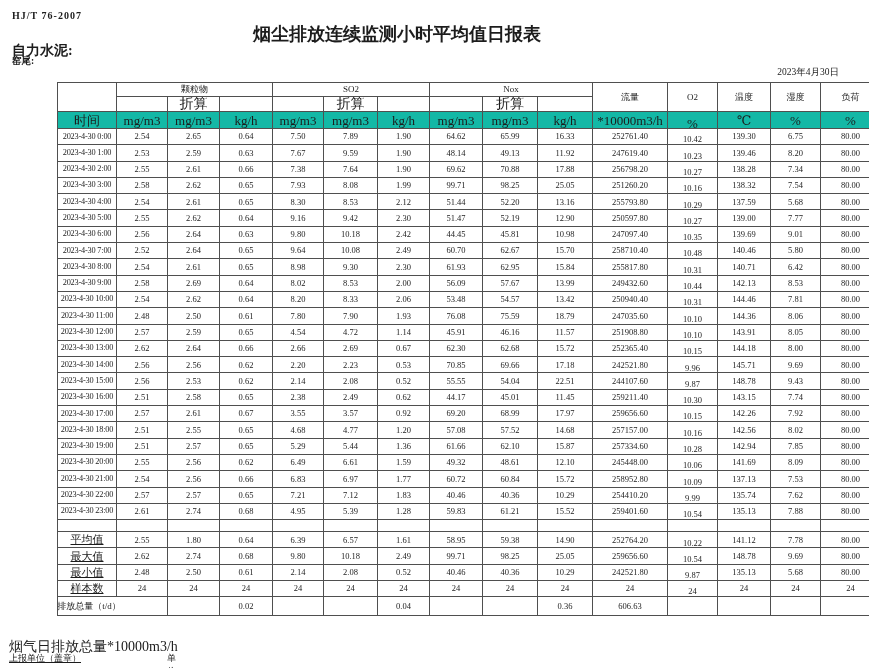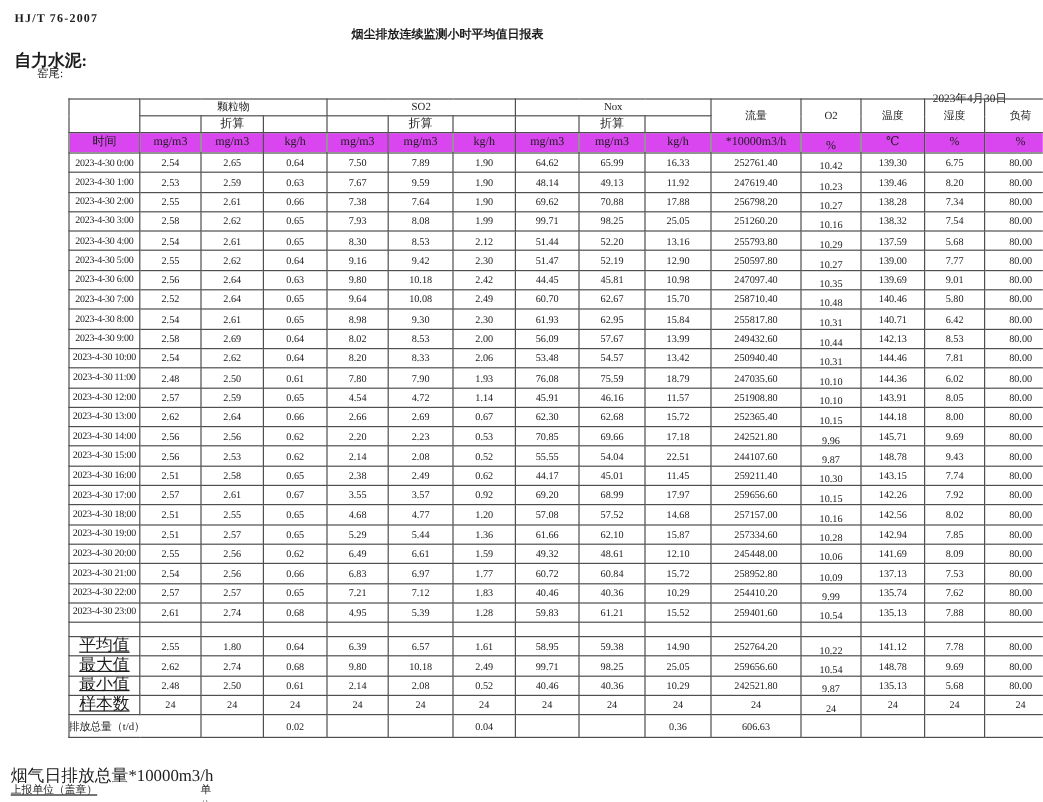--- a/index.html
+++ b/index.html
@@ -2,44 +2,44 @@
 <html><head>
 <meta charset="utf-8">
 <style>
   html,body{margin:0;padding:0;}
   body{
     width:869px;height:668px;background:#ffffff;overflow:hidden;position:relative;
     font-family:"Liberation Serif","DejaVu Serif",serif;color:#1c1c1c;
     -webkit-font-smoothing:antialiased;
   }
   .doc-standard{position:absolute;left:12px;top:10px;font-size:10px;font-weight:bold;letter-spacing:1px;}
-  .doc-title{position:absolute;left:253px;top:22px;width:200px;text-align:right;font-size:10px;font-weight:bold;white-space:nowrap;}
+  .doc-title{position:absolute;left:253px;top:22px;width:200px;text-align:right;font-size:18px;font-weight:bold;white-space:nowrap;}
   .doc-company{position:absolute;left:12px;top:42px;font-size:14px;font-weight:bold;}
-  .doc-location{position:absolute;left:12px;top:55px;font-size:9.5px;font-weight:normal;margin-left:19px;}
-  .doc-date{position:absolute;right:30px;top:66px;font-size:9.5px;margin-top:10px;}
+  .doc-location{position:absolute;left:12px;top:55px;font-size:9.5px;font-weight:bold;}
+  .doc-date{position:absolute;right:30px;top:66px;font-size:9.5px;}
   table.report{
     position:absolute;left:37px;top:82px;width:823px;
     border-collapse:collapse;table-layout:fixed;
     font-size:8.5px;
     margin-left:20px;
   }
   table.report td{
     border:1px solid #4f4f4f;text-align:center;vertical-align:middle;
     padding:0;overflow:hidden;white-space:nowrap;line-height:1;
   }
   tr.grp td{height:13px;font-size:9px;}
-  tr.sub td{height:13px;font-size:10px;}
-  tr.units td{height:16px;background:#d946ef;font-size:10px;}
+  tr.sub td{height:13px;font-size:14px;}
+  tr.units td{height:16px;background:#14b8a6;font-size:13px;}
   tr.datarow td{height:15.3px;}
   tr.spacer td{height:11px;}
   tr.sumrow td{height:15.3px;}
   tr.totalrow td{height:18px;}
   td.timecell{font-size:8.3px;letter-spacing:-0.2px;}
   td.o2cell span{position:relative;top:3px;display:inline-block;}
-  td.sumlabel{text-align:left;padding-left:2px;font-size:14px;}
+  td.sumlabel{text-align:left;padding-left:2px;font-size:11px;}
   td.sumlabel span{text-decoration:underline;}
   td.totallabel{border-left:none;text-align:left;font-size:9px;}
   td.totallabel span{position:relative;left:-28px;white-space:nowrap;}
   .footnote1{position:absolute;left:9px;top:638px;font-size:14px;}
   .footnote2{position:absolute;left:9px;top:652px;font-size:9px;text-decoration:underline;}
   .footnote2 .unit2{position:absolute;left:158px;}
 </style>
 </head>
 <body>
 
@@ -303,21 +303,21 @@
         <td>0.61</td>
         <td>7.80</td>
         <td>7.90</td>
         <td>1.93</td>
         <td>76.08</td>
         <td>75.59</td>
         <td>18.79</td>
         <td>247035.60</td>
         <td class="o2cell"><span>10.10</span></td>
         <td>144.36</td>
-        <td>6.02</td>
+        <td>8.06</td>
         <td>80.00</td>
       </tr>
       <tr class="datarow">
         <td class="timecell">2023-4-30 12:00</td>
         <td>2.57</td>
         <td>2.59</td>
         <td>0.65</td>
         <td>4.54</td>
         <td>4.72</td>
         <td>1.14</td>

